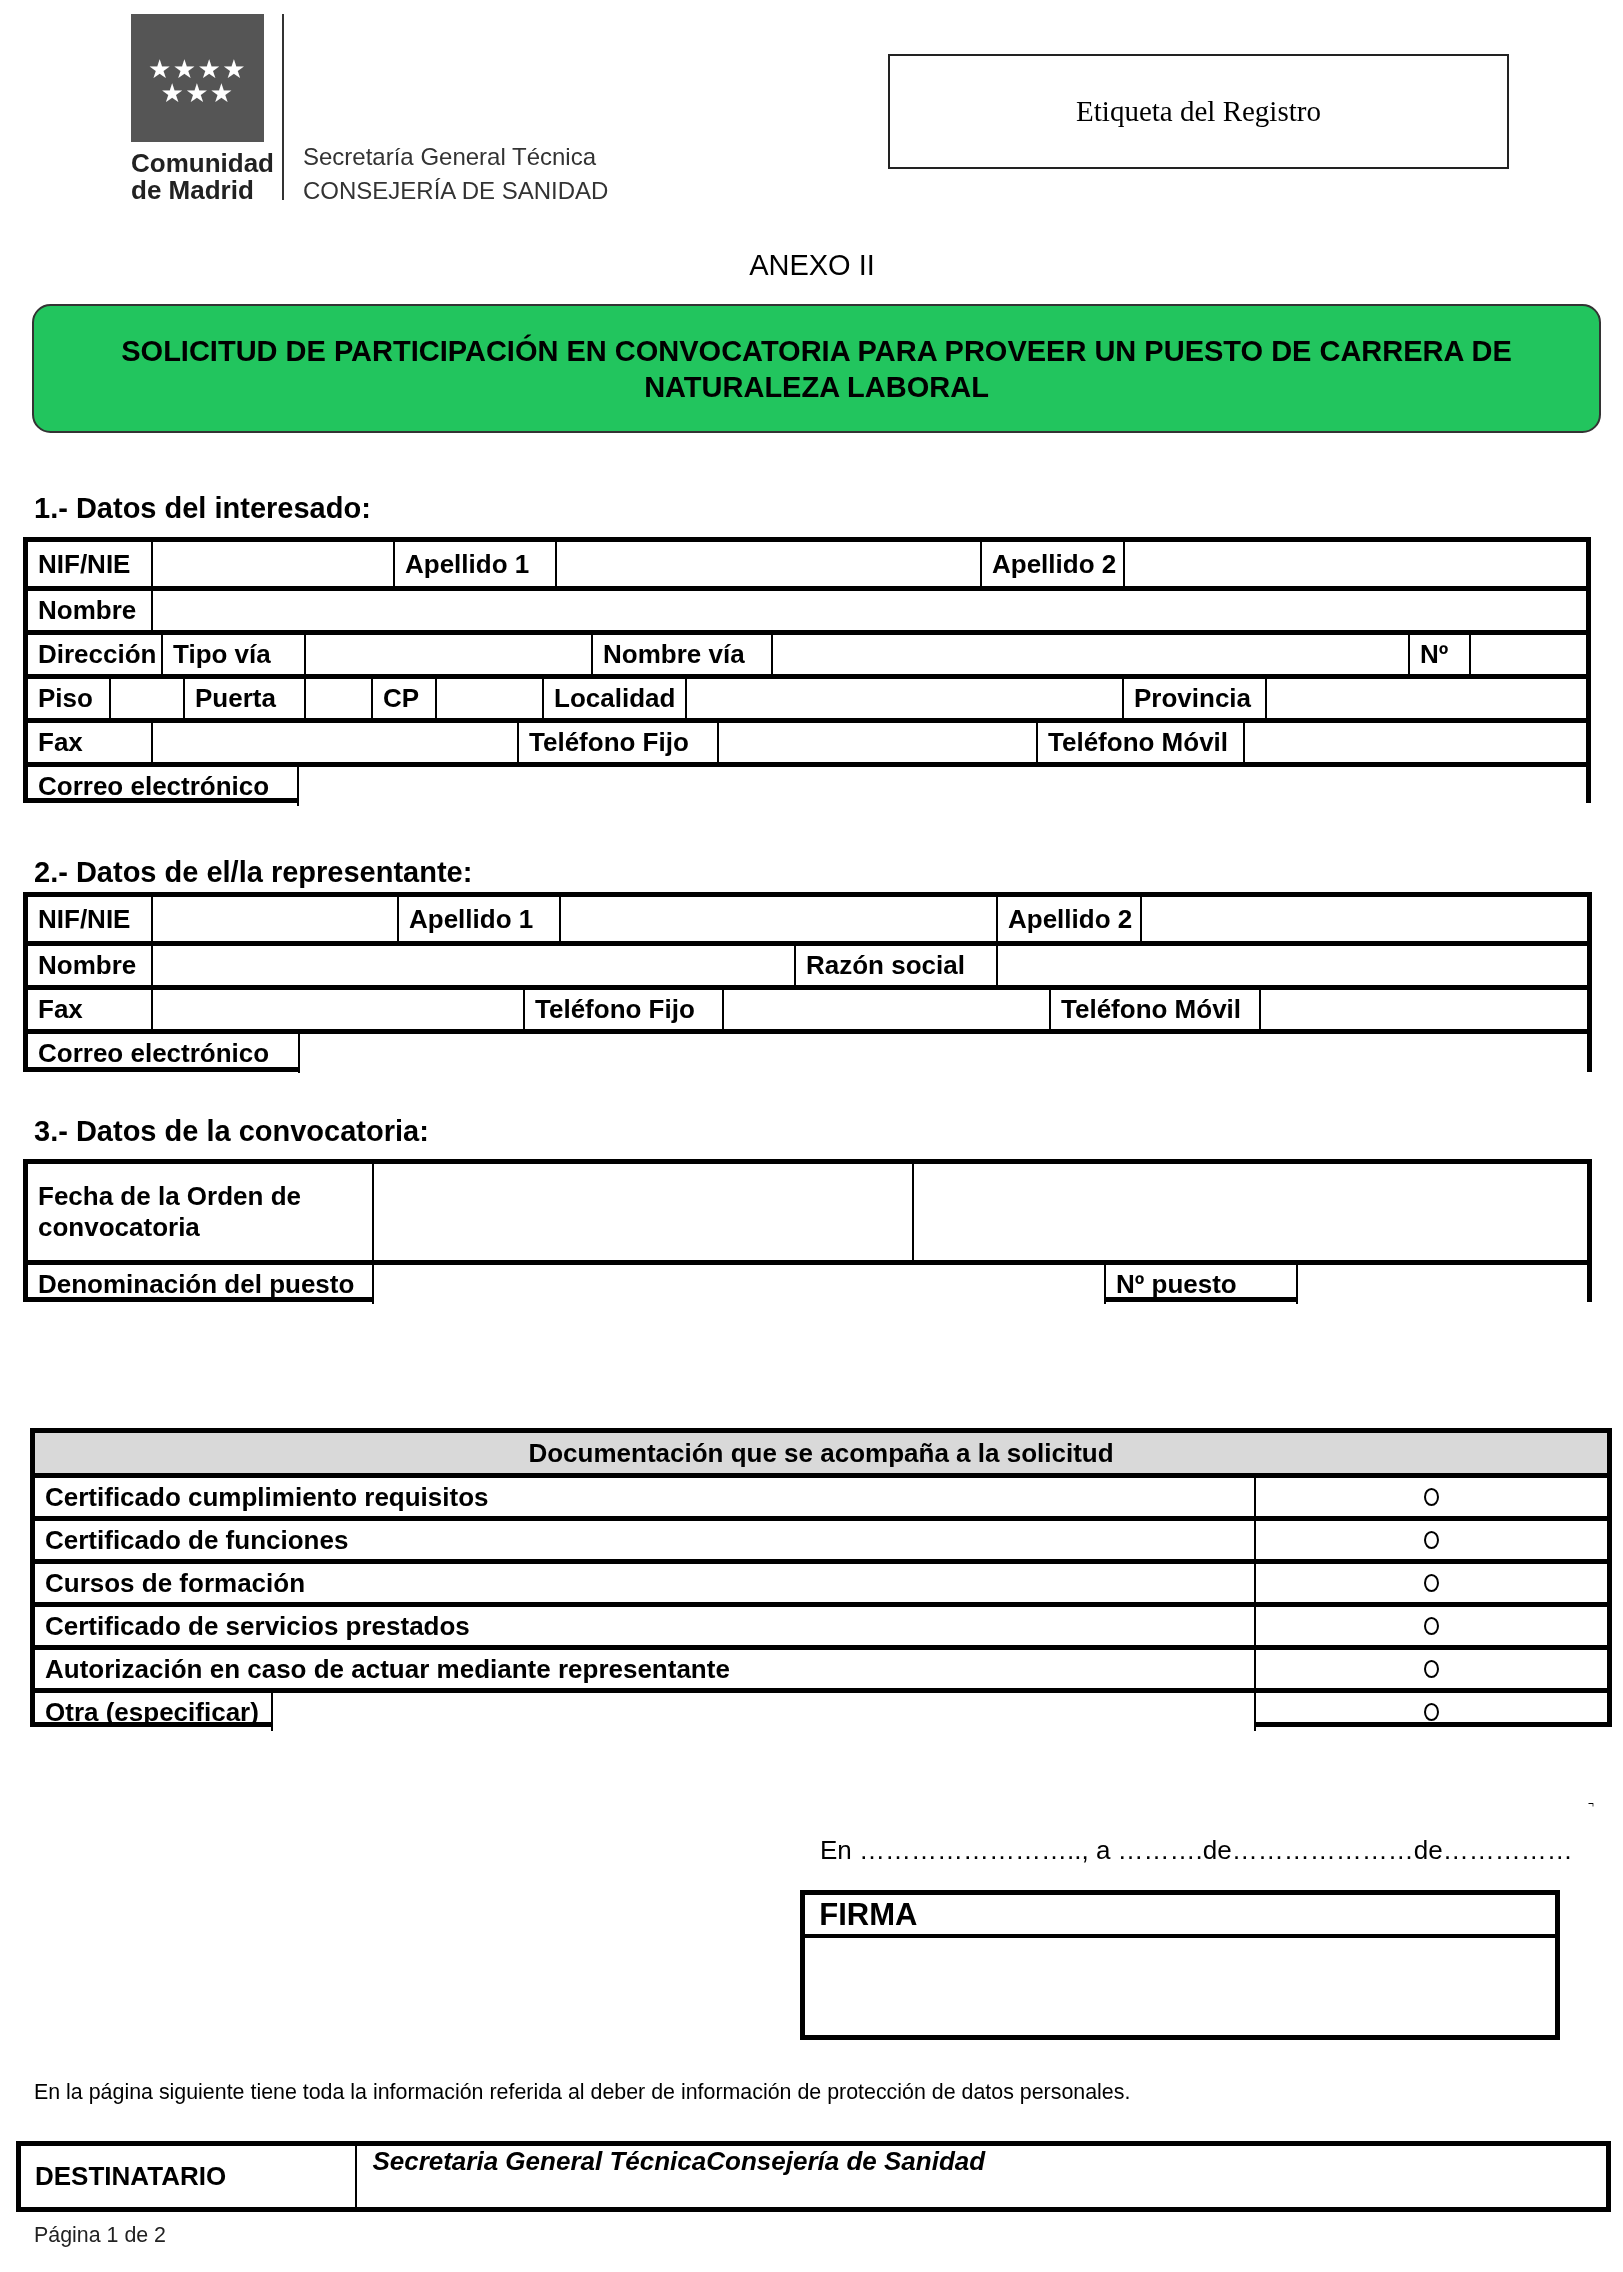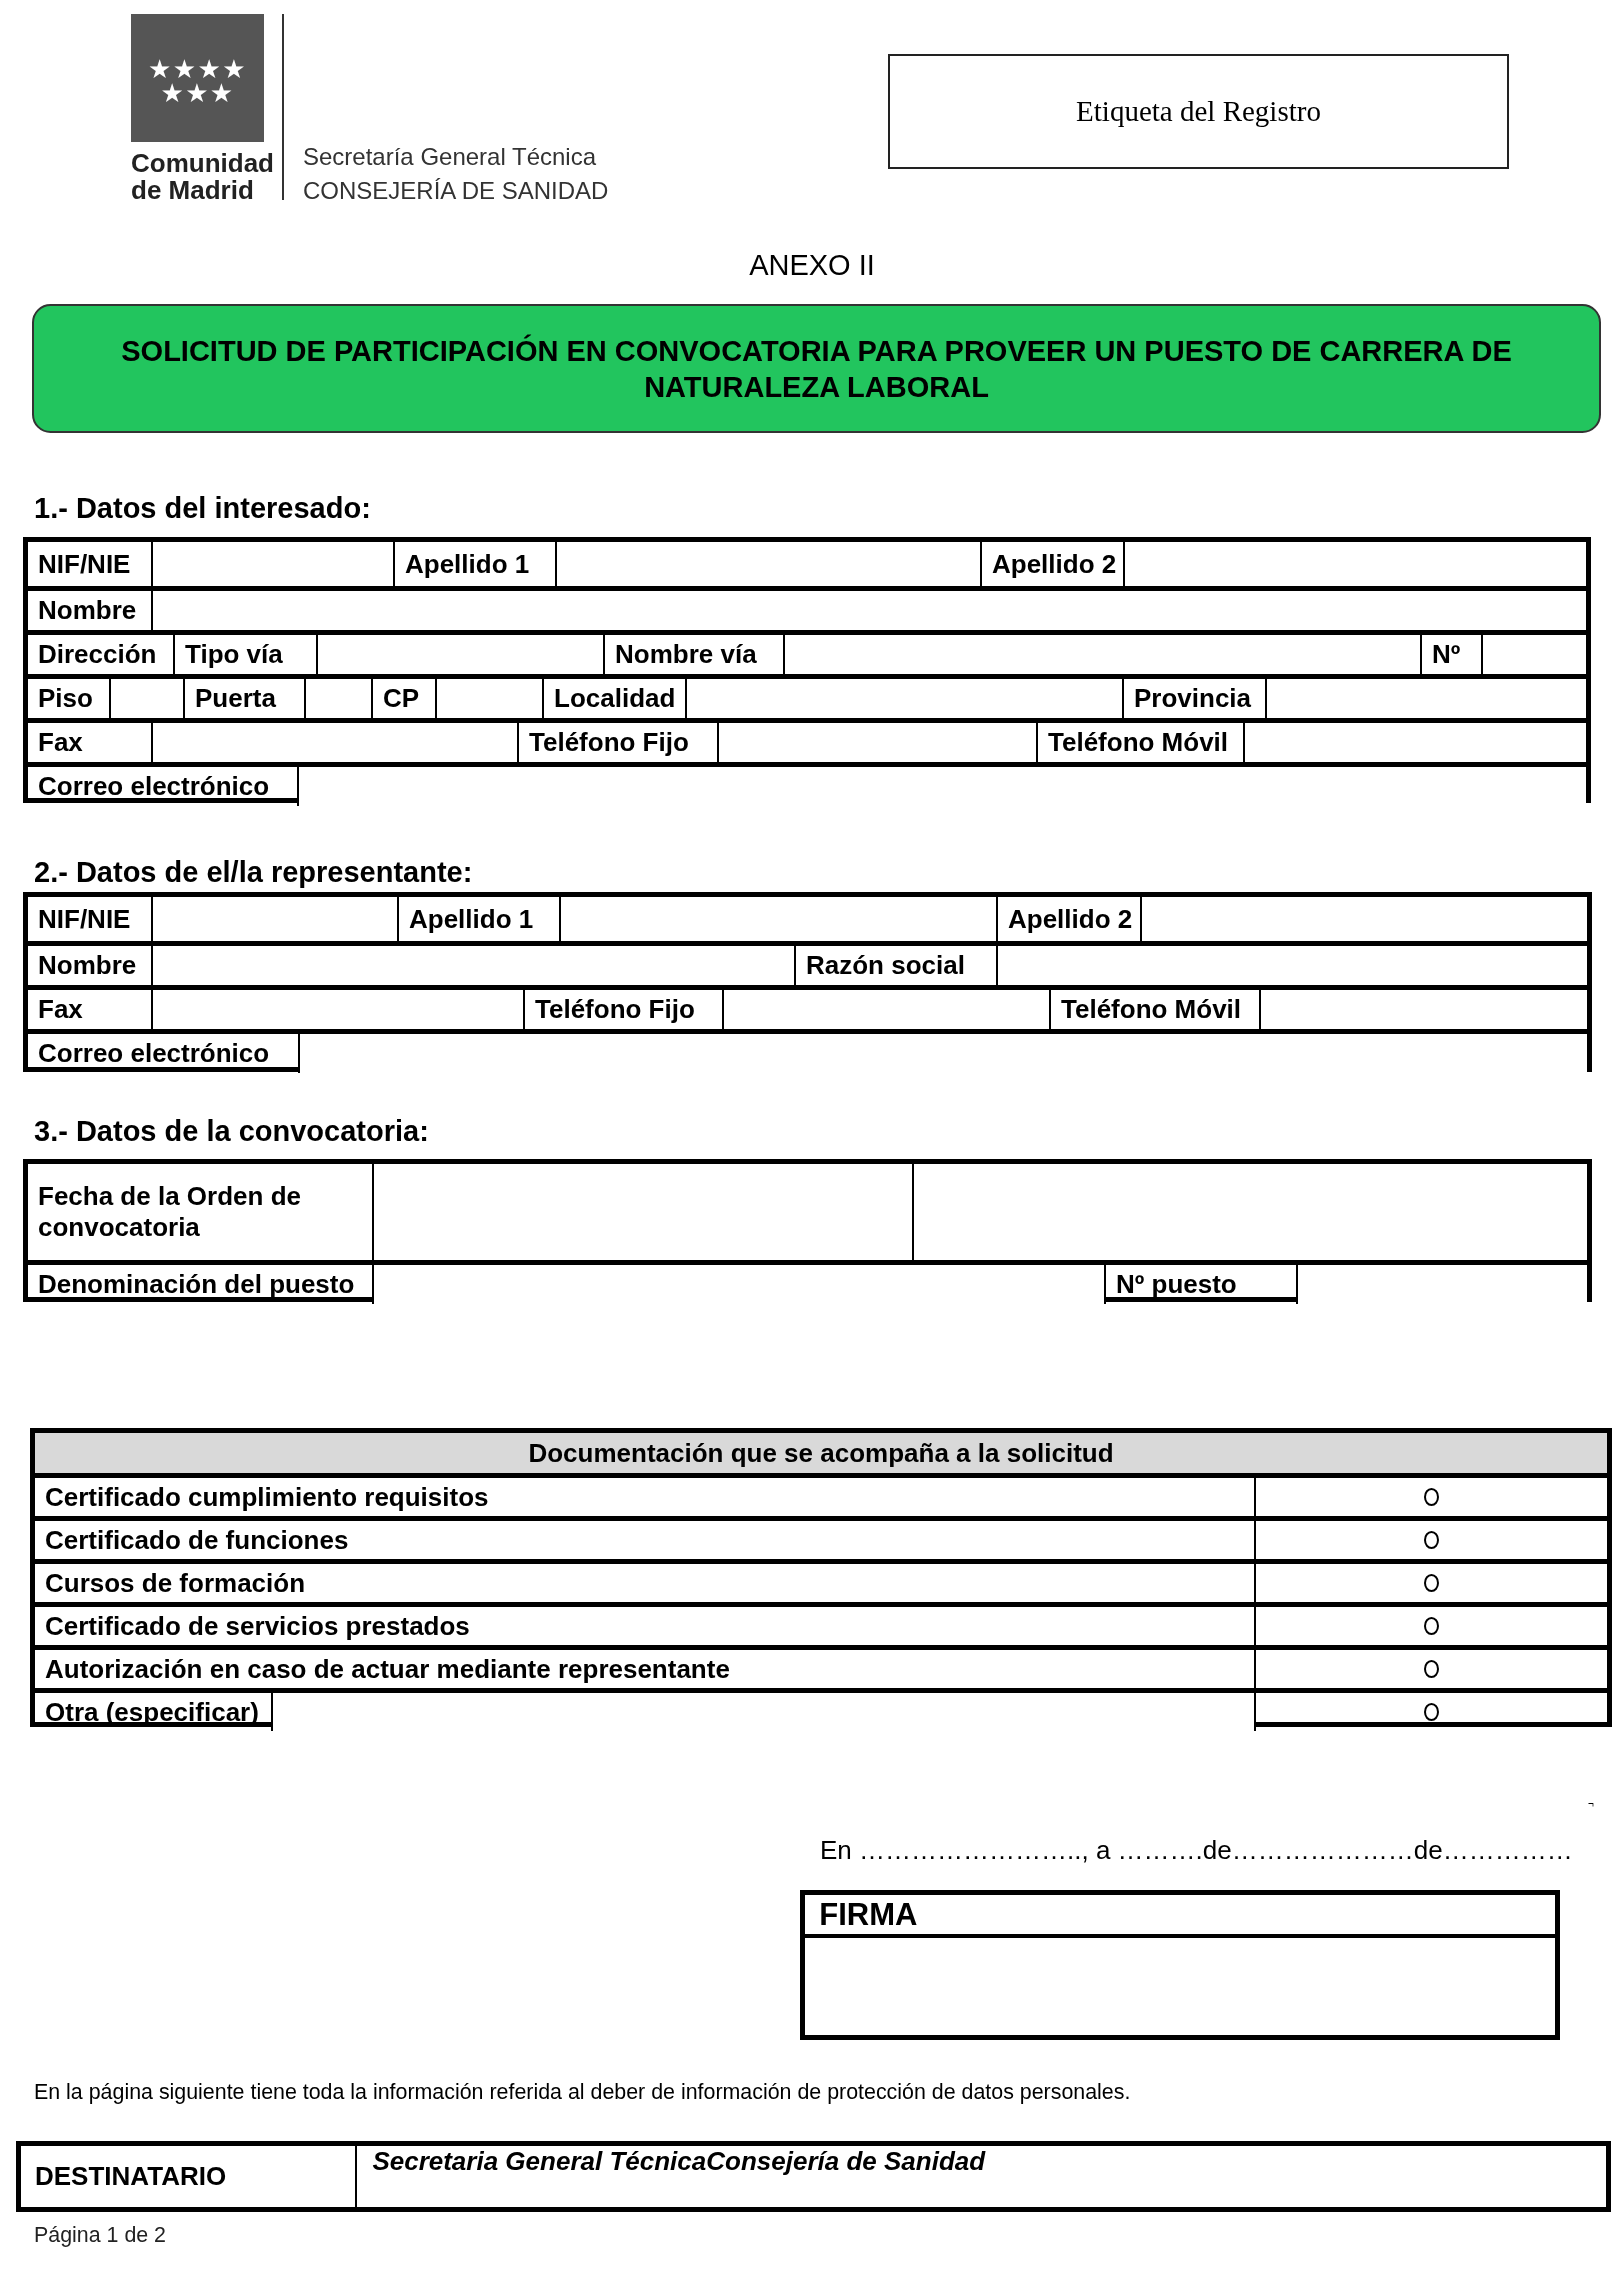--- a/index.html
+++ b/index.html
@@ -71,21 +71,21 @@
     <div class="cell input" style="width:425px;"></div>
     <div class="cell" style="width:143px;">Apellido 2</div>
     <div class="cell input" style="flex:1;"></div>
   </div>
   <div class="row">
     <div class="cell" style="width:123px;">Nombre</div>
     <div class="cell input" style="flex:1;"></div>
   </div>
   <div class="row">
     <div class="cell" style="width:133px;">Dirección</div>
-    <div class="cell" style="width:143px;margin-left:12px;">Tipo vía</div>
+    <div class="cell" style="width:143px;">Tipo vía</div>
     <div class="cell input" style="width:287px;"></div>
     <div class="cell" style="width:180px;">Nombre vía</div>
     <div class="cell input" style="width:637px;"></div>
     <div class="cell" style="width:61px;">Nº</div>
     <div class="cell input" style="flex:1;"></div>
   </div>
   <div class="row">
     <div class="cell" style="width:81px;">Piso</div>
     <div class="cell input" style="width:74px;"></div>
     <div class="cell" style="width:121px;">Puerta</div>

